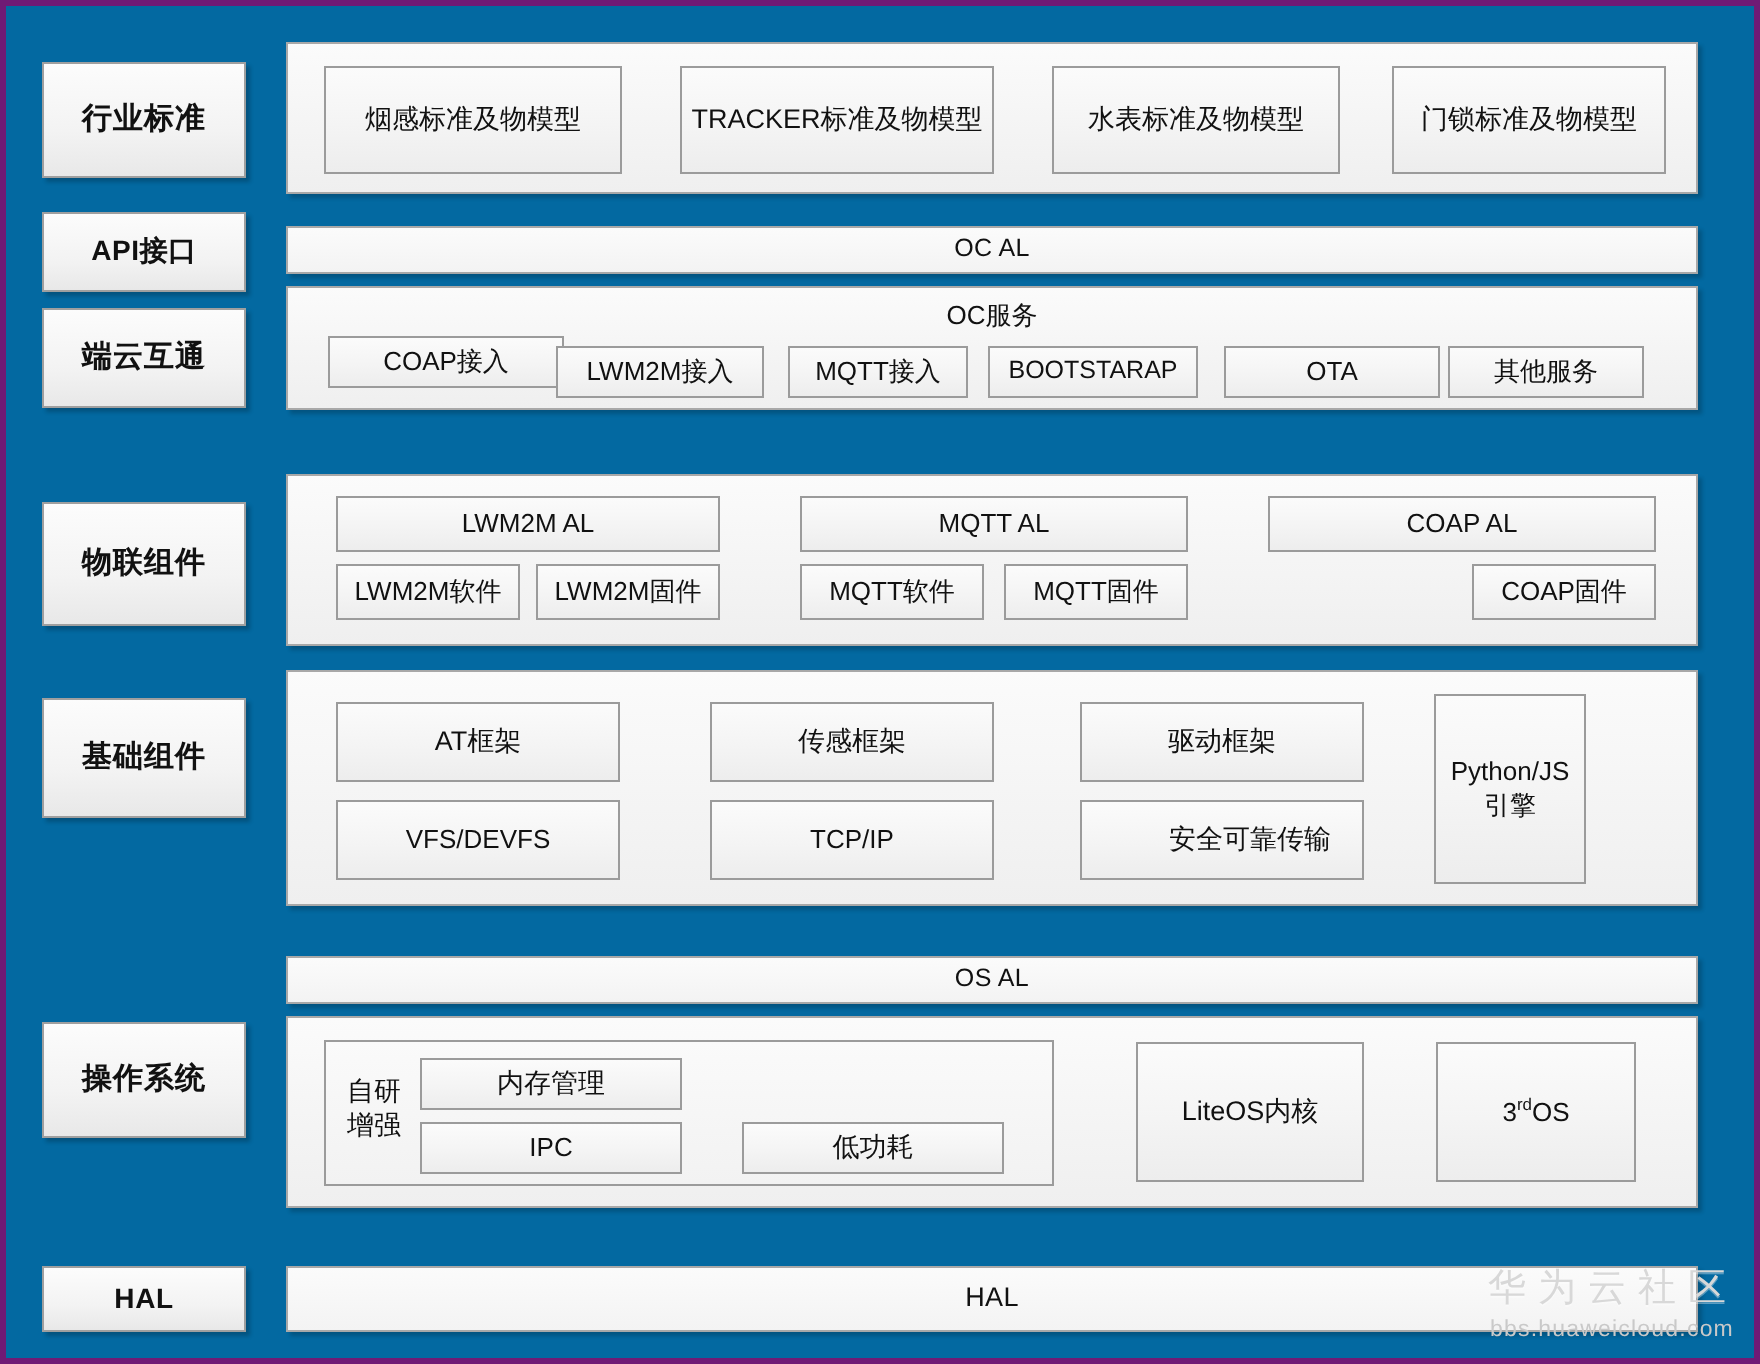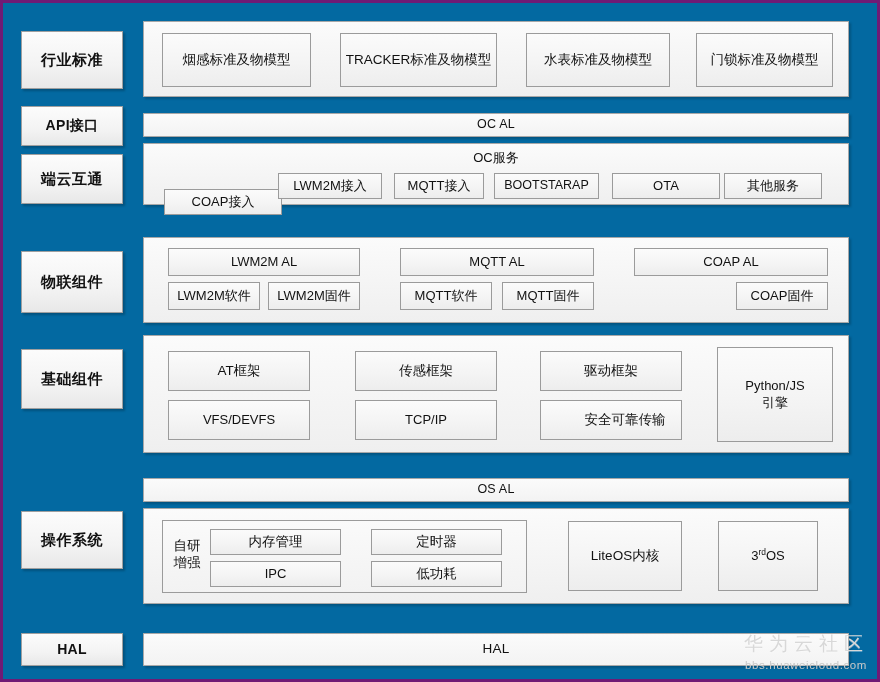--- a/index.html
+++ b/index.html
@@ -176,21 +176,21 @@
     </div>
   </div>
 
   <div class="box strip" style="top:110px;">
     <span>OC AL</span>
   </div>
 
   <div class="box panel" style="top:140px; height:62px;">
     <div class="panel-title" style="top:6px;">OC服务</div>
 
-    <div class="box item" style="left:20px; top:45px; width:118px; height:26px;">
+    <div class="box item" style="left:20px; top:24px; width:118px; height:26px;">
       <span>COAP接入</span>
     </div>
     <div class="box item" style="left:134px; top:29px; width:104px; height:26px;">
       <span>LWM2M接入</span>
     </div>
     <div class="box item" style="left:250px; top:29px; width:90px; height:26px;">
       <span>MQTT接入</span>
     </div>
     <div class="box item sm" style="left:350px; top:29px; width:105px; height:26px;">
       <span>BOOTSTARAP</span>
@@ -249,43 +249,40 @@
       <span>传感框架</span>
     </div>
 
     <div class="box item cjk" style="left:396px; top:15px; width:142px; height:40px;">
       <span>驱动框架</span>
     </div>
     <div class="box item cjk" style="left:396px; top:64px; width:142px; height:40px;padding-left:28px;">
       <span>安全可靠传输</span>
     </div>
 
-    <div class="box item" style="left:573px; top:11px; width:116px; height:95px; flex-direction:column;">
+    <div class="box item" style="left:573px; top:11px; width:76px; height:95px; flex-direction:column;">
       <span>Python/JS</span>
       <span>引擎</span>
     </div>
   </div>
 
   <div class="box strip" style="top:475px;">
     <span>OS AL</span>
   </div>
 
   <div class="box panel" style="top:505px; height:96px;">
 
     <div class="group" style="left:18px; top:11px; width:365px; height:73px;">
       <div class="group-label" style="left:8px; top:17px; width:32px;">
         <span>自研</span><br>
         <span>增强</span>
       </div>
 
       <div class="box item cjk" style="left:47px; top:8px; width:131px; height:26px;">
         <span>内存管理</span>
-      </div>
-      <div class="box item cjk" style="left:208px; top:8px; width:131px; height:26px;">
-        <span>定时器</span>
       </div>
       <div class="box item" style="left:47px; top:40px; width:131px; height:26px;">
         <span>IPC</span>
       </div>
       <div class="box item cjk" style="left:208px; top:40px; width:131px; height:26px;">
         <span>低功耗</span>
       </div>
     </div>
 
     <div class="box item cjk" style="left:424px; top:12px; width:114px; height:70px;">

